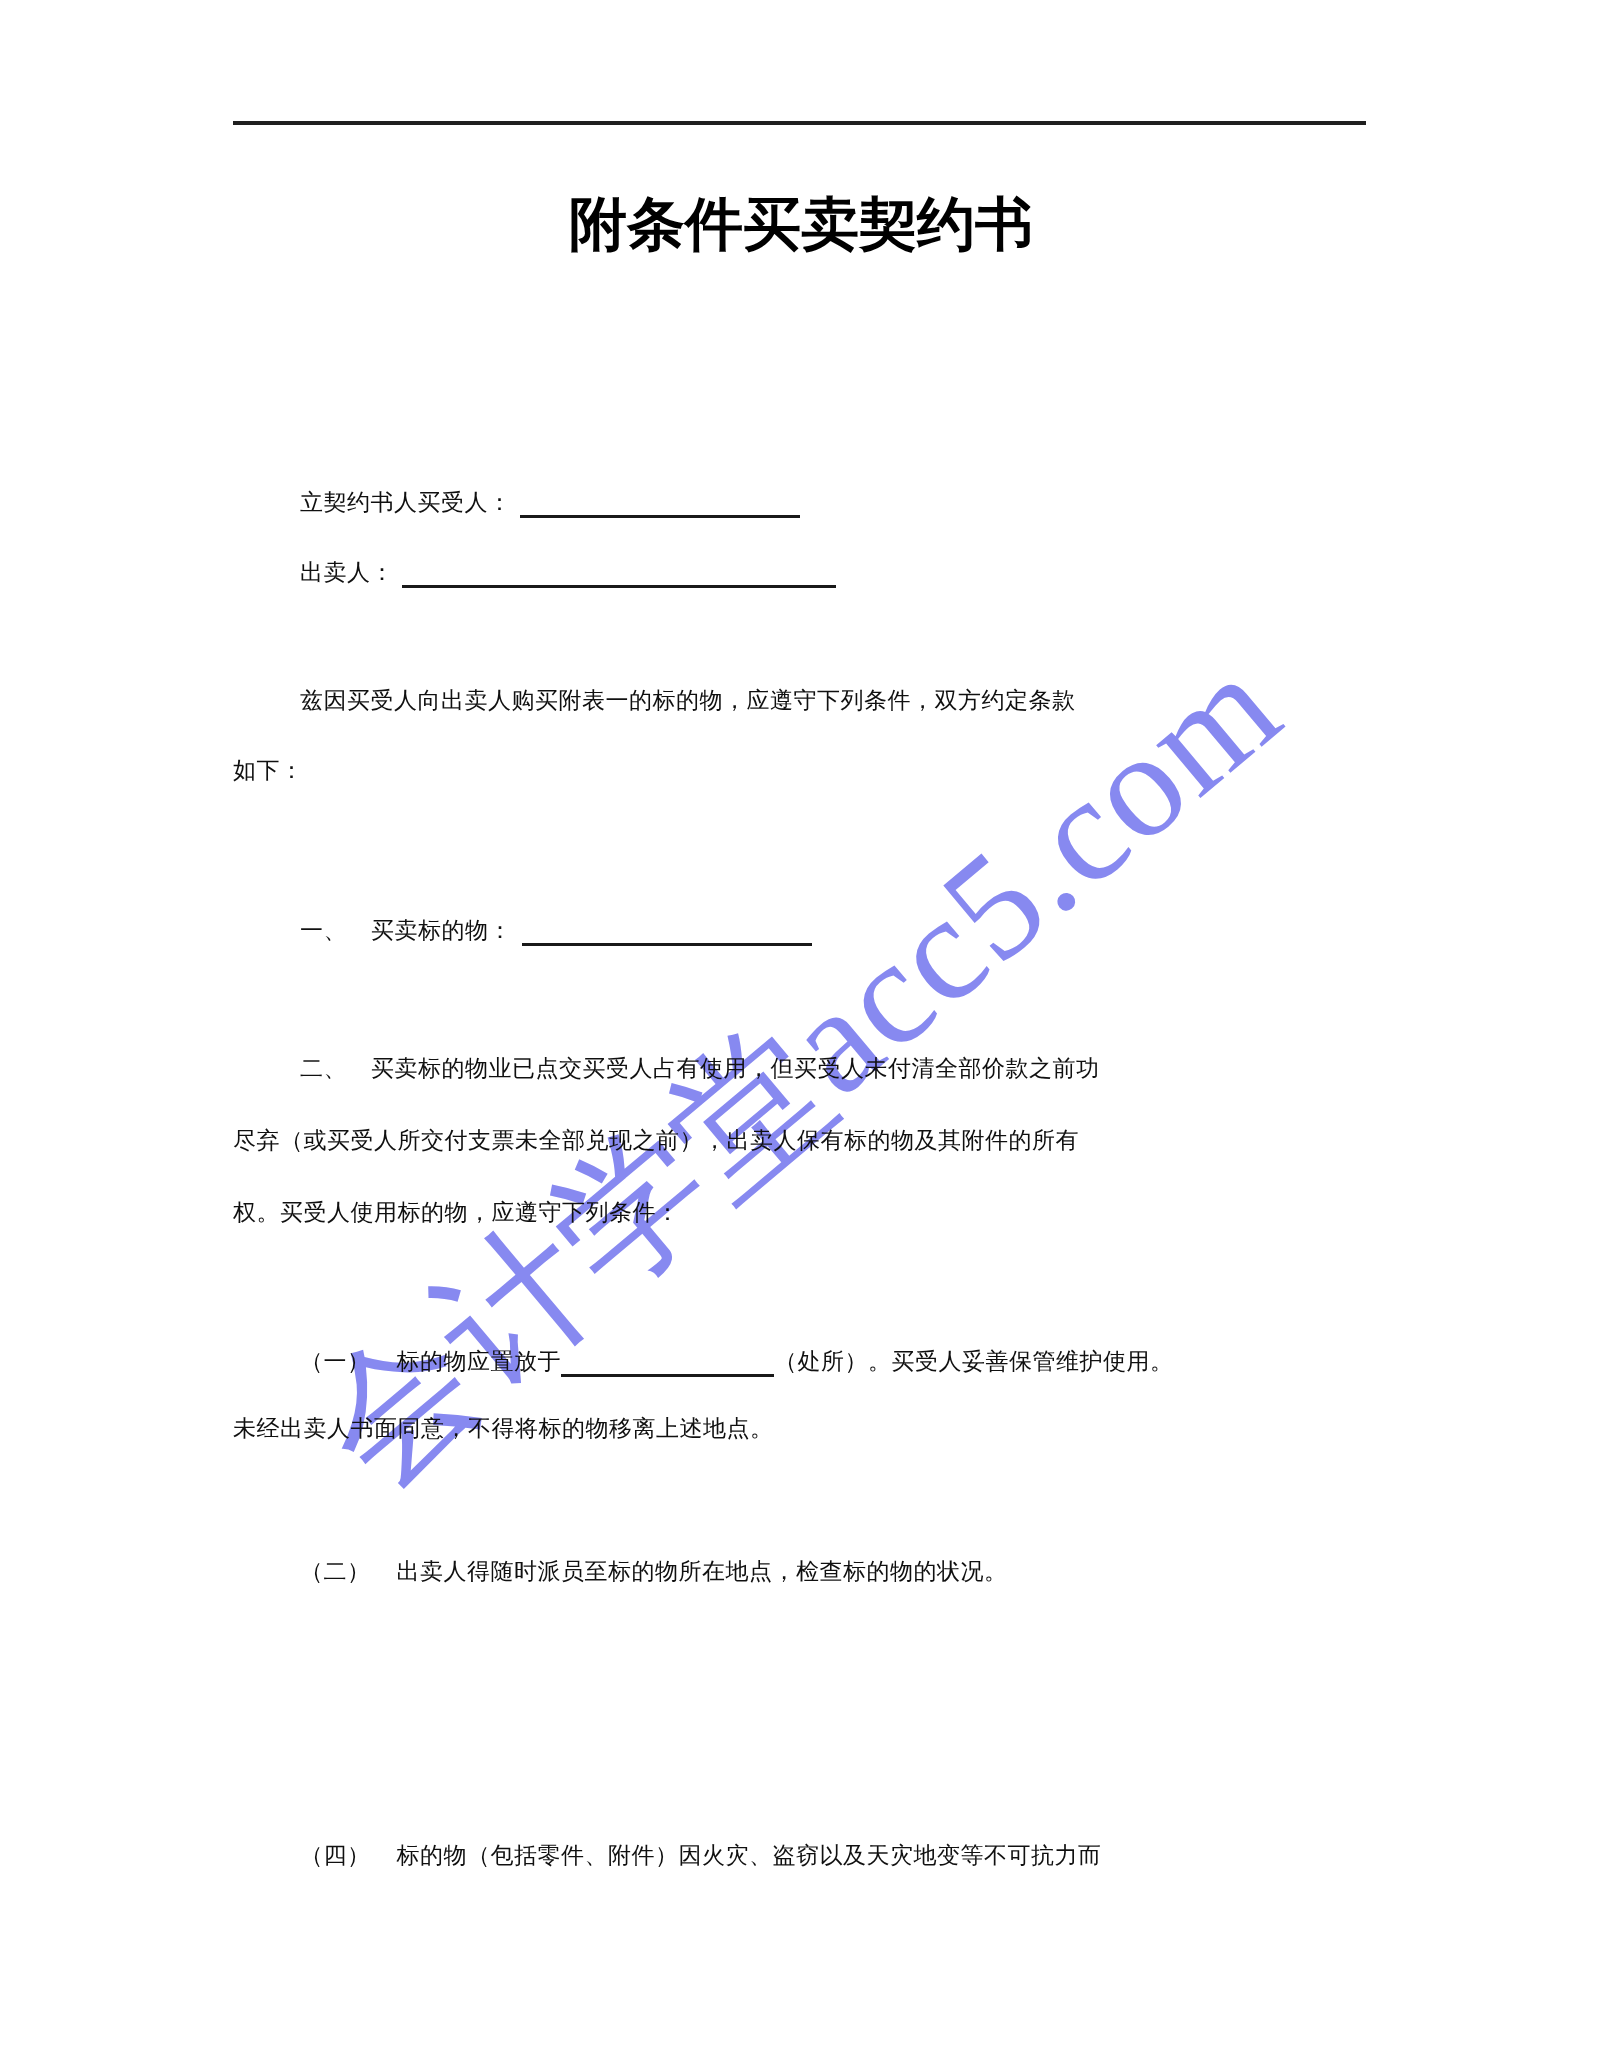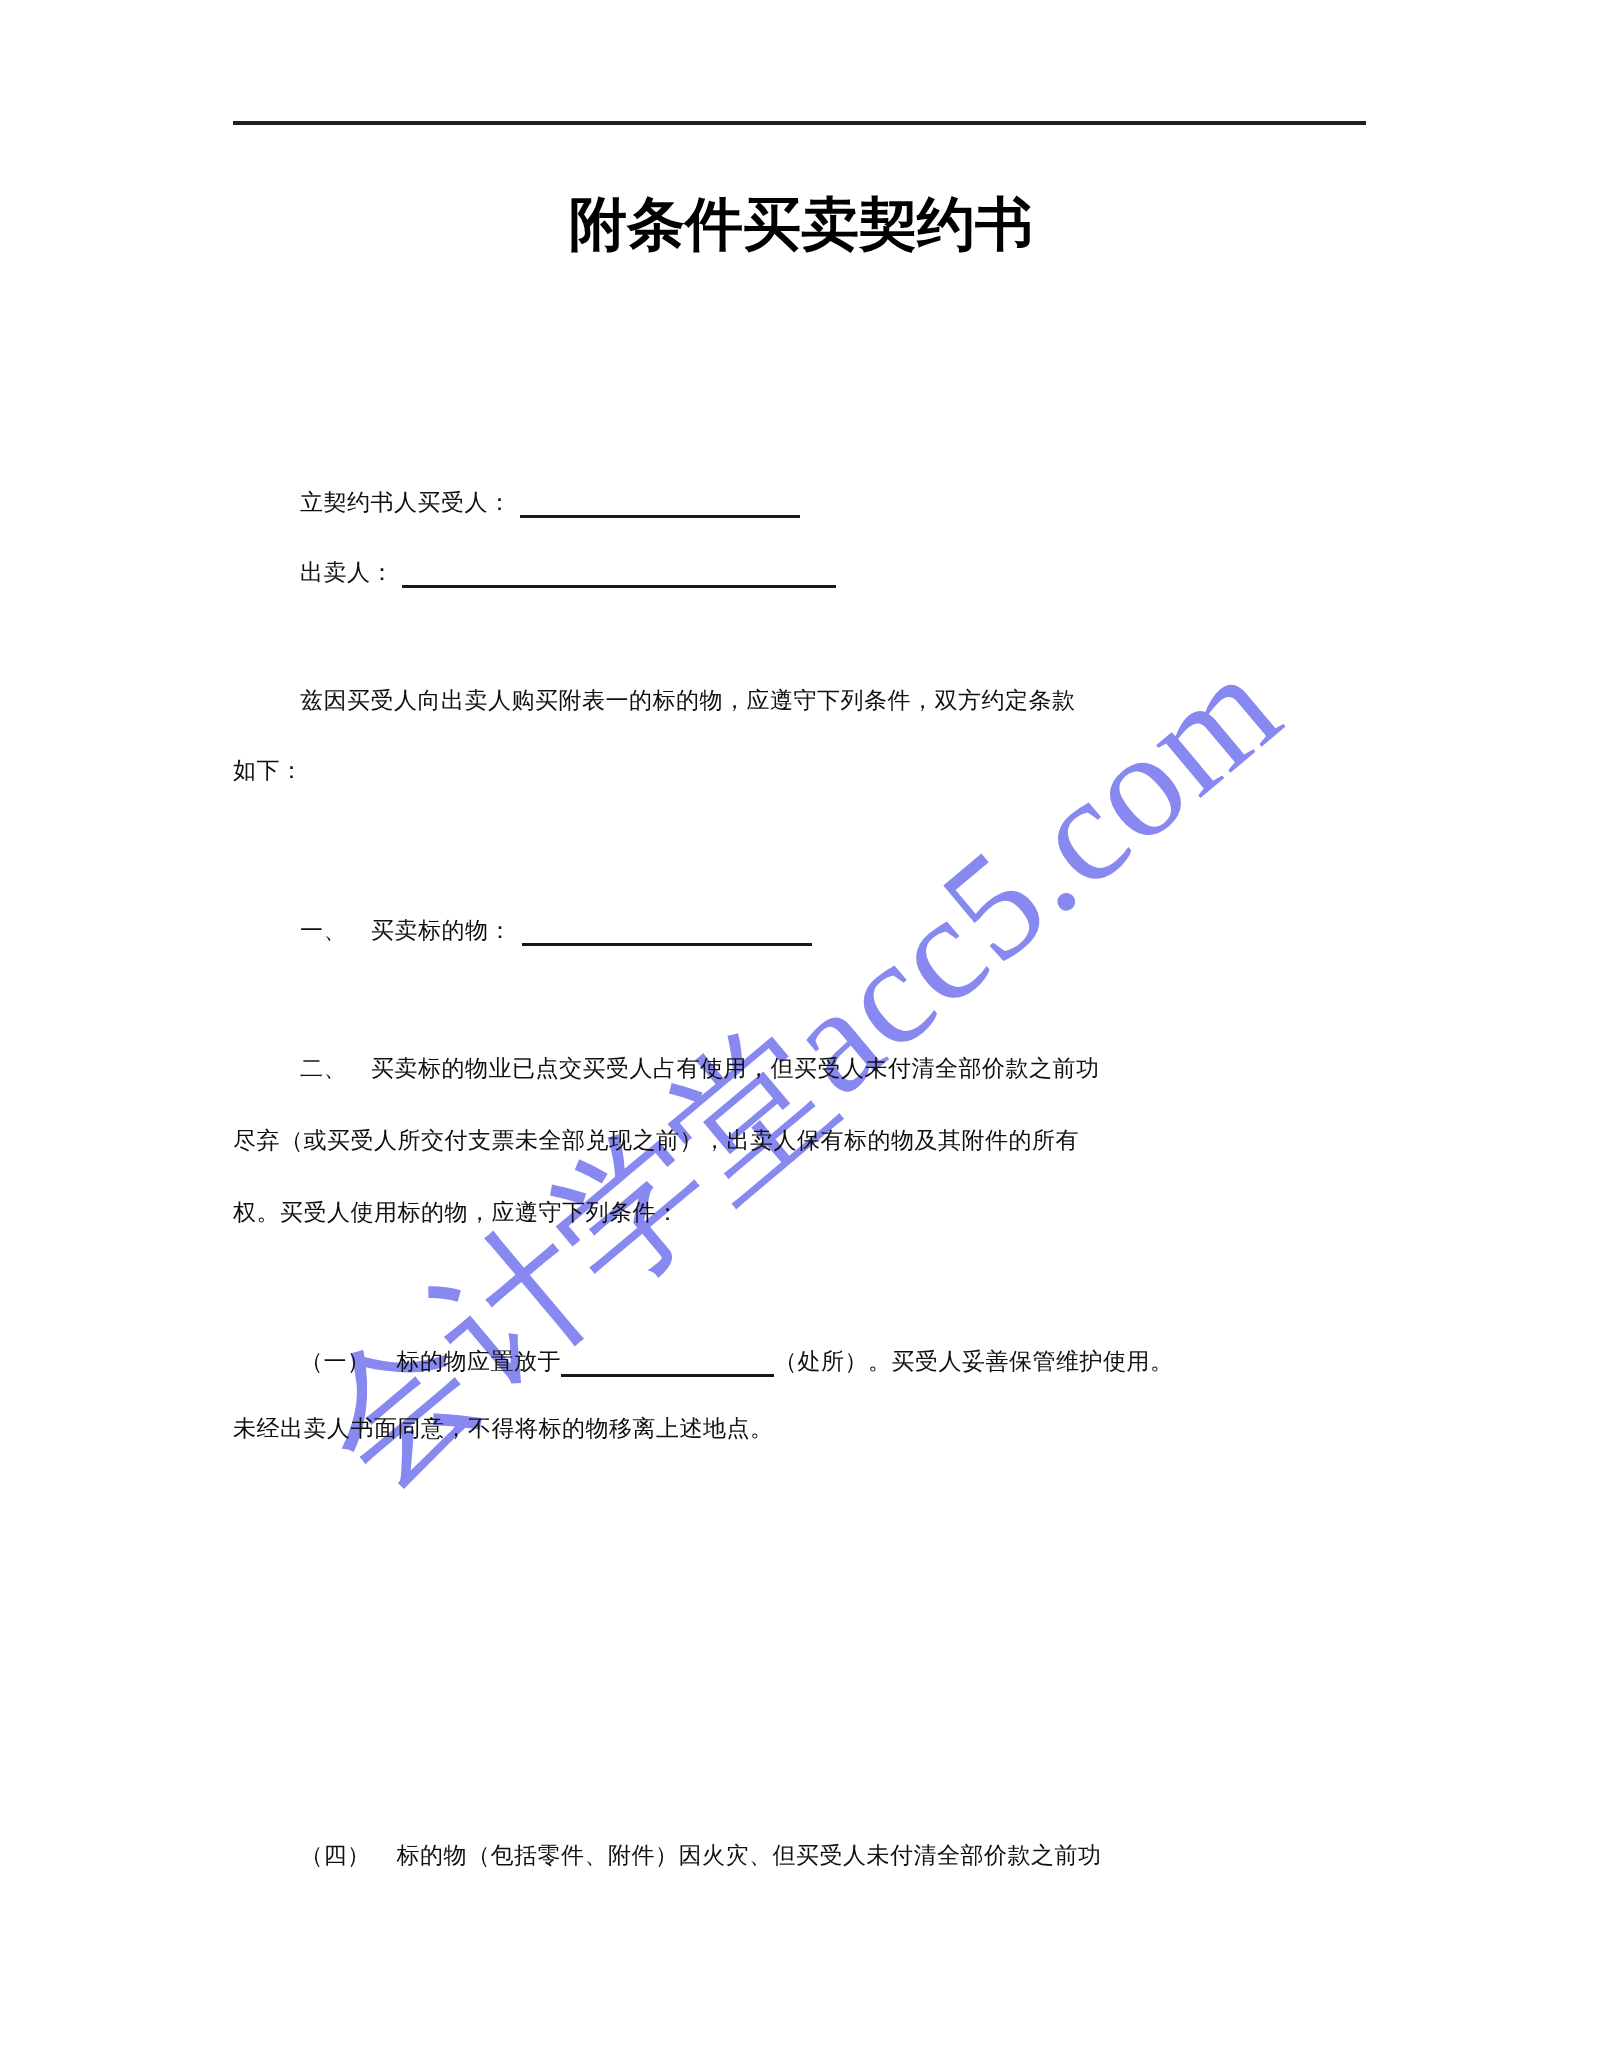--- a/index.html
+++ b/index.html
@@ -102,19 +102,22 @@
     <span>权。买受人使用标的物，应遵守下列条件：</span>
   </div>
 
   <div class="line indent" style="top:1338px">
     <span class="num2">（一）</span><span>标的物应置放于</span><span class="blank" style="width:213px"></span><span>（处所）。买受人妥善保管维护使用。</span>
   </div>
   <div class="line" style="top:1410px">
     <span>未经出卖人书面同意，不得将标的物移离上述地点。</span>
   </div>
 
+  <div class="line indent" style="top:1553px">
+    <span class="num2">（二）</span><span>出卖人得随时派员至标的物所在地点，检查标的物的状况。</span>
+  </div>
 
 
   <div class="line indent" style="top:1837px">
-    <span class="num2">（四）</span><span>标的物（包括零件、附件）因火灾、但买受人未付清全部价款之前功</span>
+    <span class="num2">（四）</span><span>标的物（包括零件、附件）因火灾、盗窃以及天灾地变等不可抗力而</span>
   </div>
 
 </div>
 
 </body></html>

